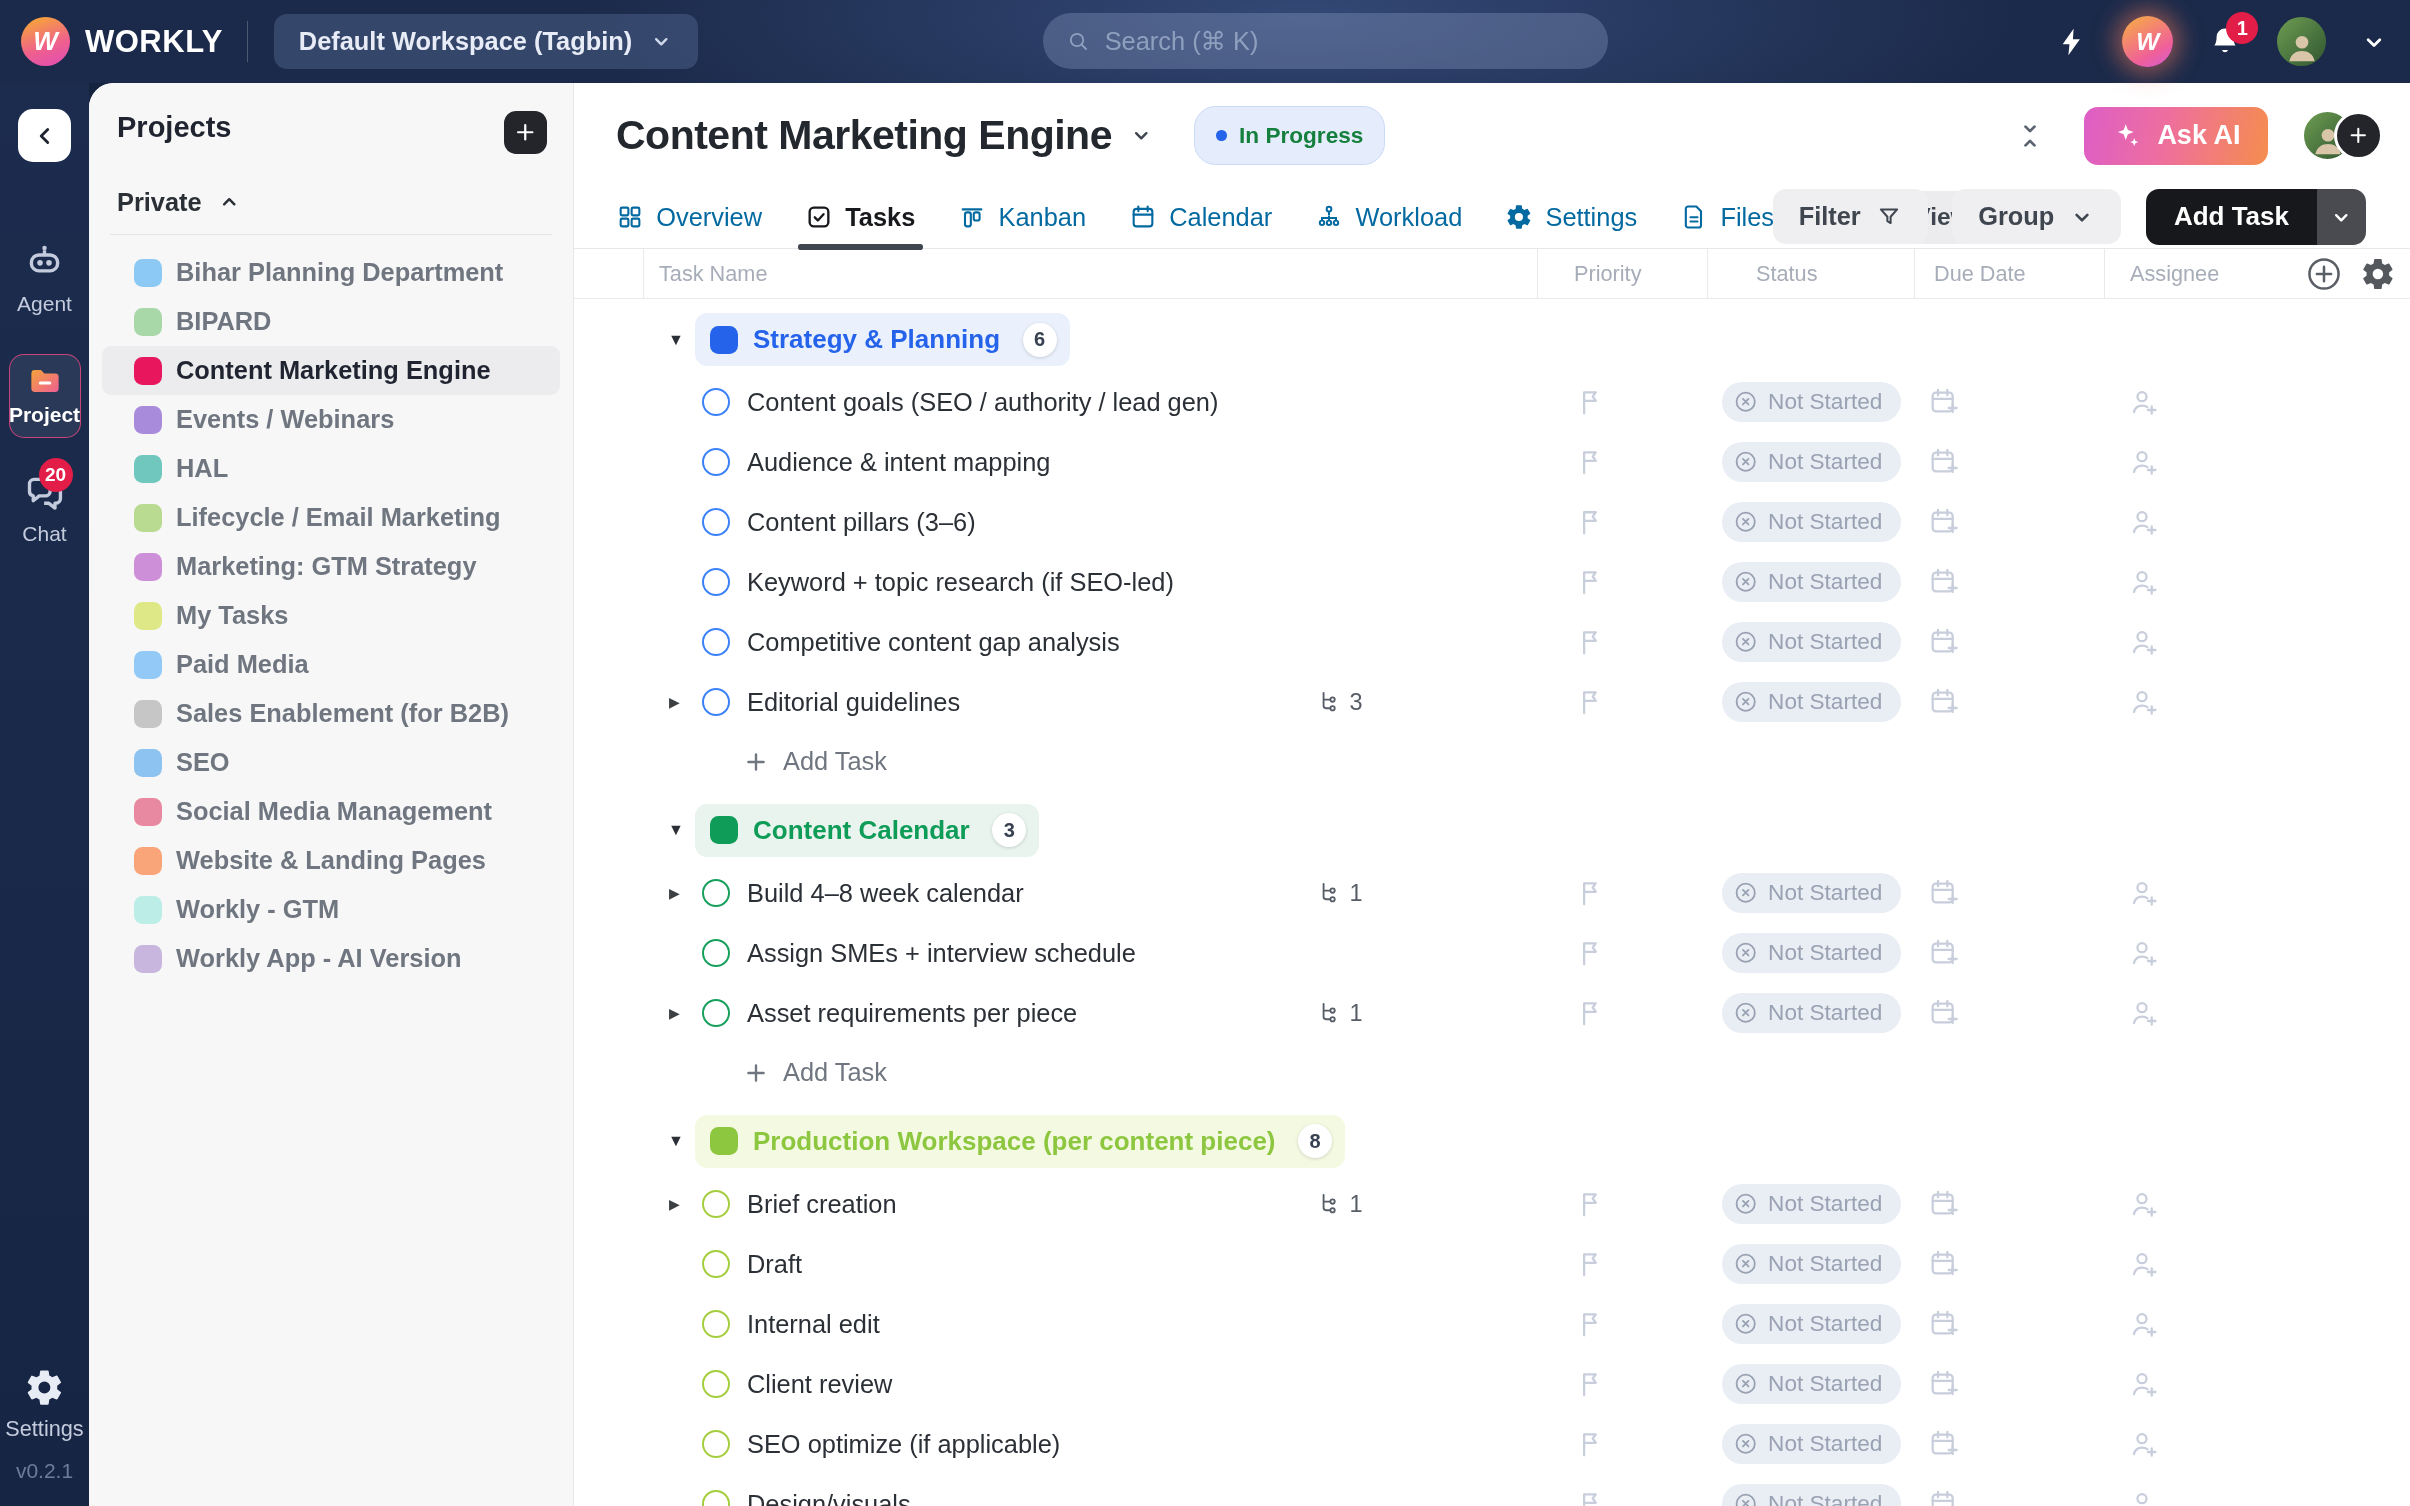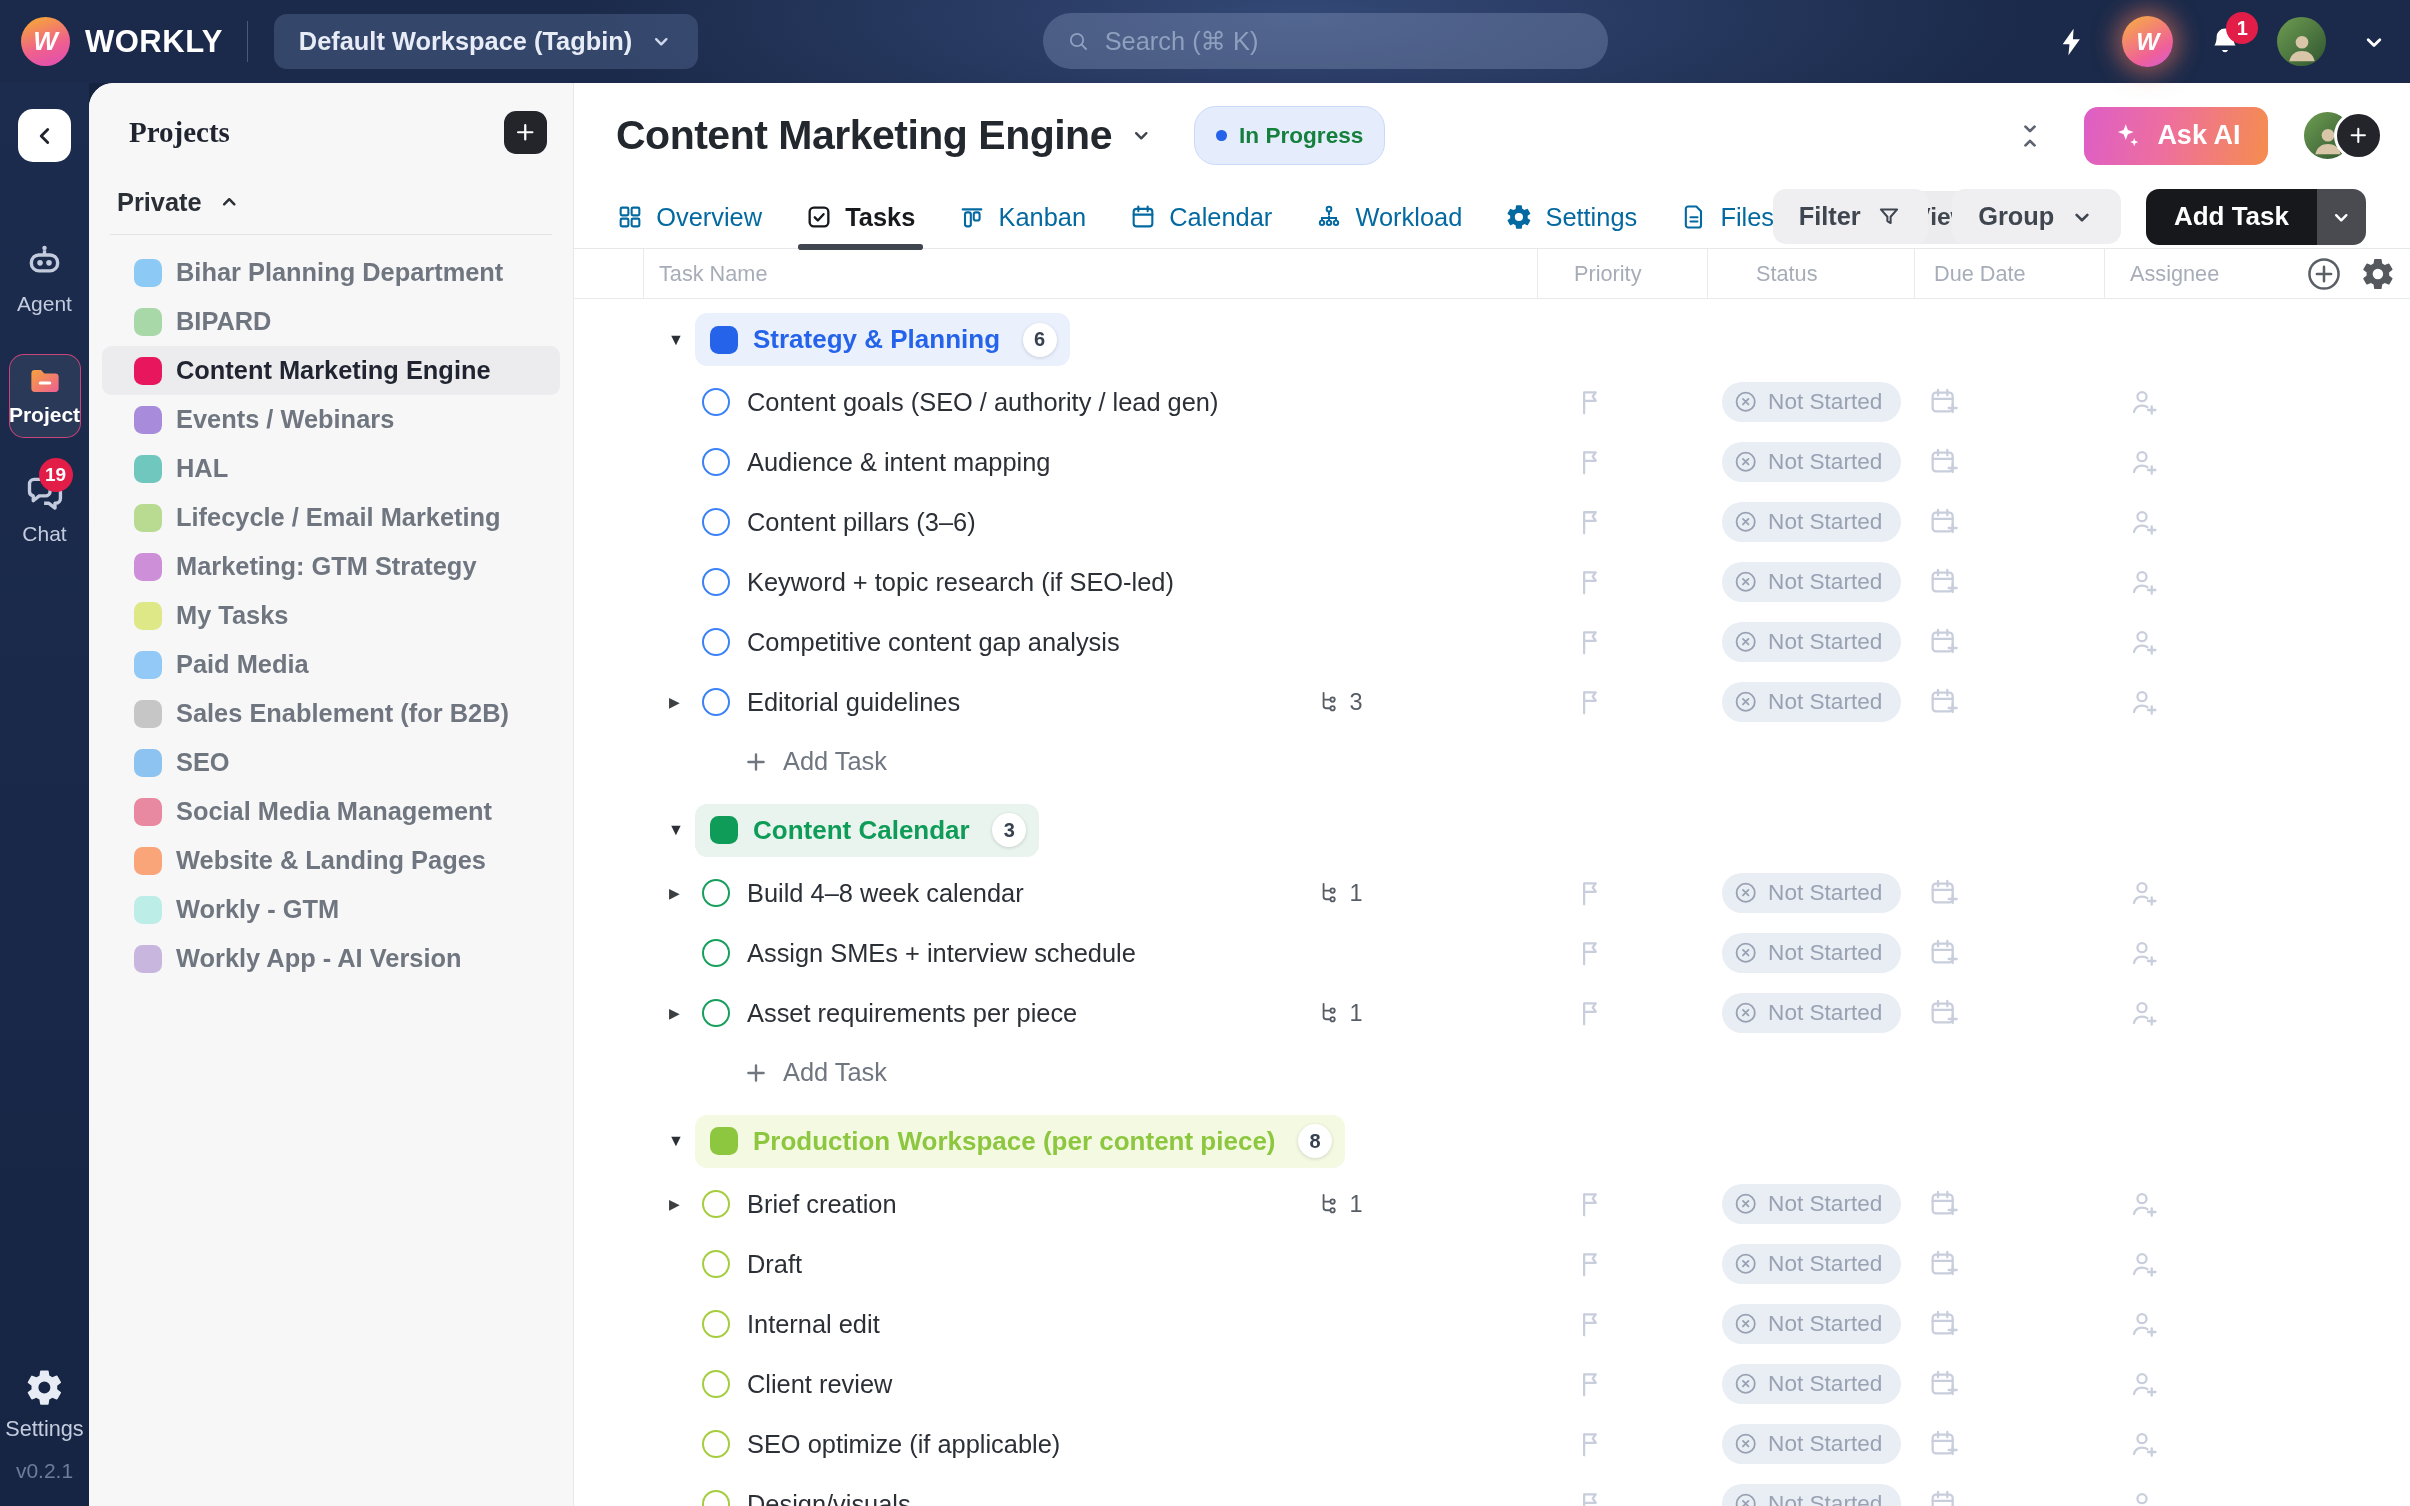--- a/index.html
+++ b/index.html
@@ -53,21 +53,21 @@
   .rail-bottom { margin-top:auto; margin-bottom:24.5px; display:flex; flex-direction:column; align-items:center; gap:7.5px; }
   .rail-bottom .rlabel { font-size:21.7px; color:#c3cbdd; }
   .rail-version { font-size:21px; color:#6e7c9c; margin-top:9.4px; }
 
   
   .content { position:absolute; left:89px; top:83px; right:0; bottom:0; background:#fff; border-radius:24.5px 0 0 0; overflow:hidden; }
 
   
   .projects { position:absolute; left:0; top:0; width:485px; bottom:0; background:#f7f7f8; border-right:0.9px solid #e8e8ea;
     border-radius:24.5px 0 0 0; }
-  .proj-head { display:flex; align-items:center; justify-content:space-between; padding:28px 26px 0 40px;font-family:Liberation Serif, serif; }
+  .proj-head { display:flex; align-items:flex-start; justify-content:space-between; padding:28px 26px 0 28px; }
   .proj-title { font-size:29px; font-weight:700; color:#1f2430; }
   .proj-add { width:43px; height:43px; border-radius:12.2px; background:#23252b; color:#fff; display:flex; align-items:center;
     justify-content:center; cursor:pointer; }
   .proj-section { display:flex; align-items:center; gap:15px; padding:34px 28px 0 28px; color:#2b2f36; font-size:25.4px; font-weight:600; cursor:pointer; }
   .proj-divider { height:0.9px; background:#e4e4e6; margin:17px 21px 9.4px 21px; }
   .plist { padding-top:3.8px; }
   .pitem { height:49px; margin:0 13px; padding-left:32px; display:flex; align-items:center; gap:14px; border-radius:9.4px; cursor:pointer; }
   .pitem .psq { width:28px; height:28px; border-radius:8.5px; flex:none; }
   .pitem .plabel { font-size:25.4px; color:#6f7680; white-space:nowrap;font-weight:bold; }
   .pitem.sel { background:#ececee; }
@@ -318,21 +318,21 @@
         </defs>
       <path d="M2 5.5A2.5 2.5 0 0 1 4.5 3h4.6L11.5 5.5h8A2.5 2.5 0 0 1 22 8v8.5a2.5 2.5 0 0 1-2.5 2.5h-15A2.5 2.5 0 0 1 2 16.5z" fill="url(#fgrad)"></path>
       <path d="M8.5 12.5h7" stroke="#fff" stroke-width="2.2" stroke-linecap="round"></path>
     </svg>
     <span class="rlabel">Project</span>
   </div>
   <div class="rail-item rail-chat">
     <svg class="ic" width="45" height="45" viewBox="0 0 48 48">
         <use href="#i-chat"></use>
       </svg>
-    <div class="chat-badge">19</div>
+    <div class="chat-badge">20</div>
     <span class="rlabel">Chat</span>
   </div>
   <div class="rail-bottom">
     <div class="rail-item">
       <svg class="ic" width="41" height="41" style="color:#e8ecf4" viewBox="0 0 44 44">
           <use href="#i-gear"></use>
         </svg>
       <span class="rlabel">Settings</span>
     </div>
     <div class="rail-version">v0.2.1</div>

